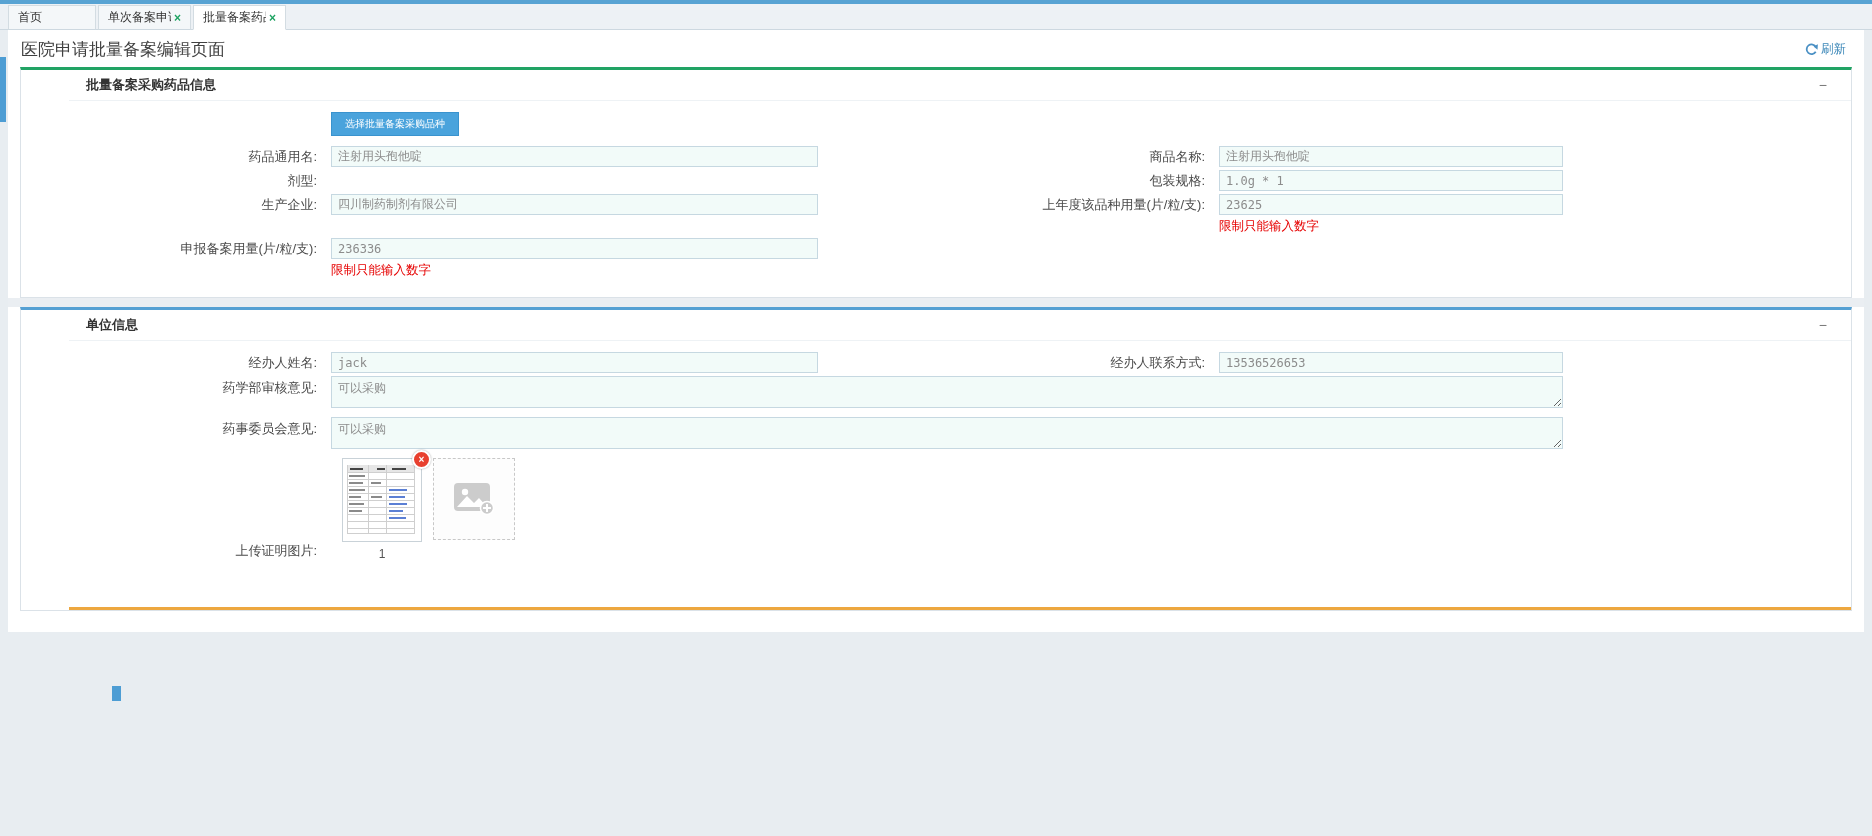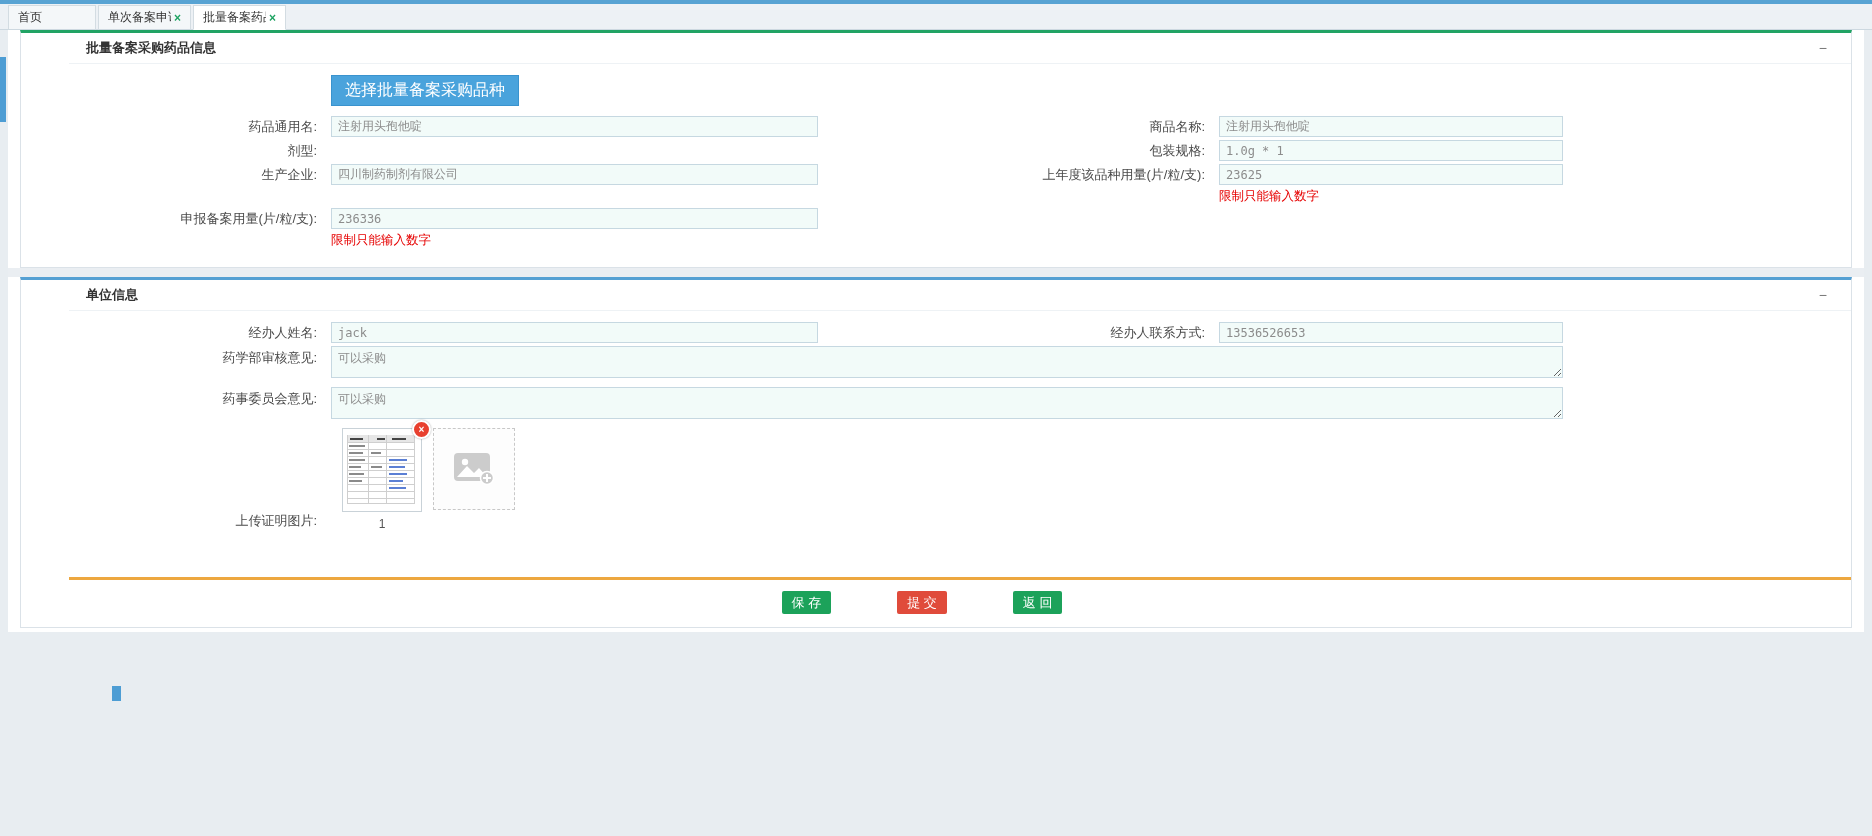--- a/index.html
+++ b/index.html
@@ -38,21 +38,21 @@
   .row{display:flex;align-items:flex-start;margin-bottom:3px;}
   .cell{display:flex;align-items:center;}
   .cell.l{width:768px;flex-shrink:0;}
   .lab{width:248px;padding-right:8px;text-align:right;color:#4a4a4a;font-size:13px;flex-shrink:0;line-height:21px;}
   .cell.r .lab{width:368px;}
   .row.top .cell{align-items:flex-start;}
   .inp{width:473px;height:15px;margin-left:6px;padding:2px 6px;background:#f2fbf9;border:1px solid #c6d8e1;
        color:#8c8c8c;font:12px "DejaVu Sans Mono",monospace;}
   .inp.short{width:330px;}
   .btn-select{margin-left:262px;margin-bottom:7px;background:#4aa3dc;border:1px solid #3a93ce;color:#fff;
-              font-size:16px;font-family:inherit;padding:4px 13px;cursor:pointer;}
+              font-size:10px;font-family:inherit;padding:4px 13px;cursor:pointer;}
   .hint{color:#e60000;font-size:12.5px;margin-left:6px;line-height:17px;}
   .static-val{color:#555;font-size:13px;margin-left:6px;line-height:22px;}
   .static-val.mono{font:12.5px "DejaVu Sans Mono",monospace;}
   textarea.ta{width:1218px;height:24px;margin-left:6px;padding:3px 6px;background:#f2fbf9;border:1px solid #c6d8e1;
        color:#8c8c8c;font:12px "DejaVu Sans Mono",monospace;resize:both;}
   .row.ta-row{margin-bottom:9px;}
   .row.ta-row .lab{line-height:15px;padding-top:4px;}
   
   .upload-row{margin-top:4px;}
   .thumbs{display:flex;gap:11px;margin-left:17px;align-items:flex-start;}
@@ -88,20 +88,30 @@
     <span class="close">×</span>
   </div>
   <div class="tab closable active">
     <span class="label">批量备案药品页</span>
     <span class="close">×</span>
   </div>
 </div>
 
 <div class="main">
 
+  <div class="page-head">
+    <div class="page-title">医院申请批量备案编辑页面</div>
+    <div class="refresh">
+      <svg width="13" height="13" viewBox="0 0 16 16">
+        <path d="M13.2 10.8 A6 6 0 1 1 13.4 5" fill="none" stroke="#4a90c4" stroke-width="2.2"></path>
+        <polygon points="15.8,1.5 10.6,4.2 15.4,8.2" fill="#4a90c4"></polygon>
+      </svg>
+      <span>刷新</span>
+    </div>
+  </div>
 
   <div class="panel drug">
     <div class="panel-head">
       <span>批量备案采购药品信息</span>
       <span class="collapse">−</span>
     </div>
     <div class="form">
       <div class="row">
         <button class="btn-select">选择批量备案采购品种</button>
       </div>
@@ -248,23 +258,18 @@
                 <circle cx="34" cy="26" r="6.5" fill="#cccccc" stroke="#ffffff" stroke-width="1.5"></circle>
                 <rect x="33" y="22" width="2" height="8" fill="#ffffff"></rect>
                 <rect x="30" y="25" width="8" height="2" fill="#ffffff"></rect>
               </svg>
             </div>
           </div>
         </div>
       </div>
     </div>
     <div class="orange-line"></div>
-    <div class="btn-row">
-      <button class="btn green">保 存</button>
-      <button class="btn red">提 交</button>
-      <button class="btn green">返 回</button>
-    </div>
   </div>
 
 </div>
 
 <div class="left-bar"></div>
 <div class="frag"></div>
 
 </body></html>

